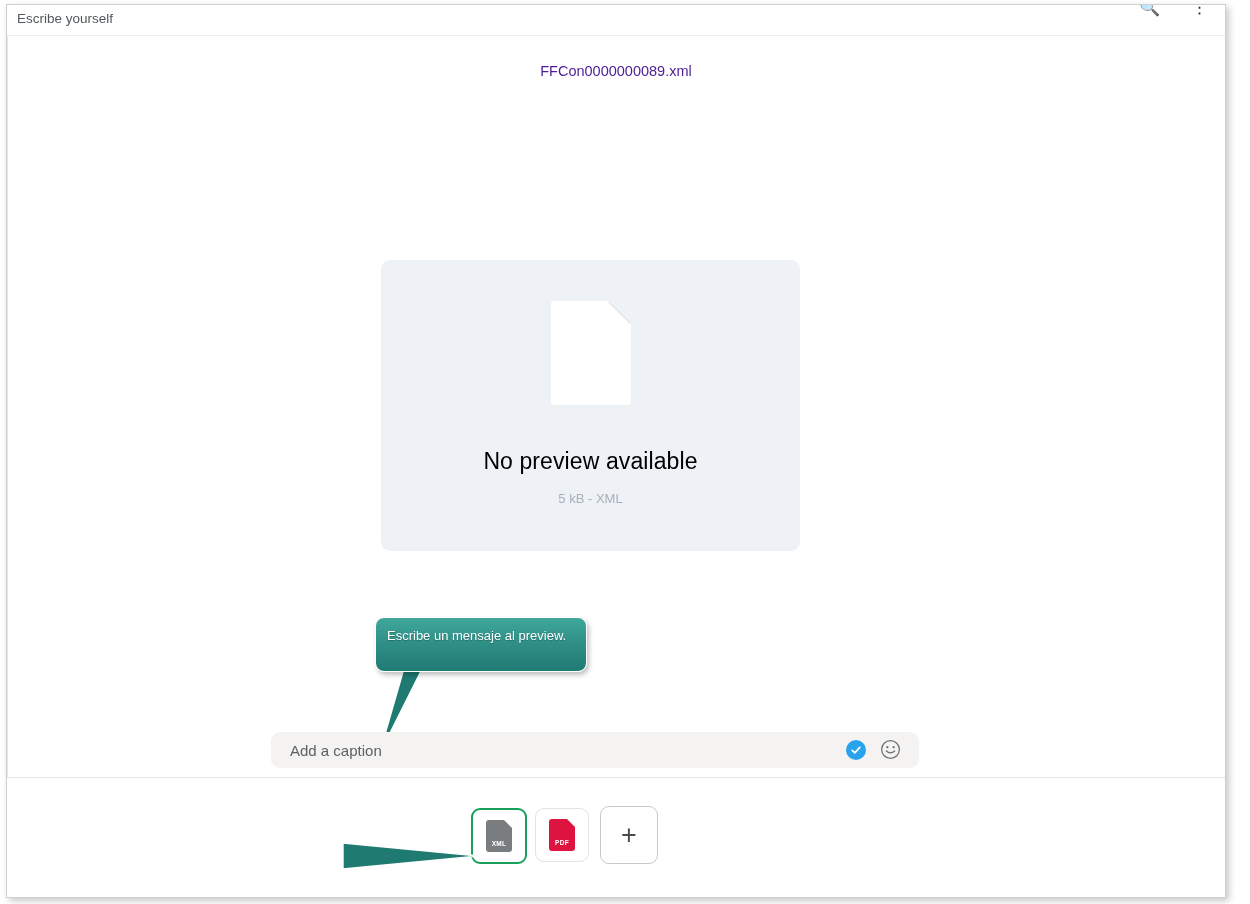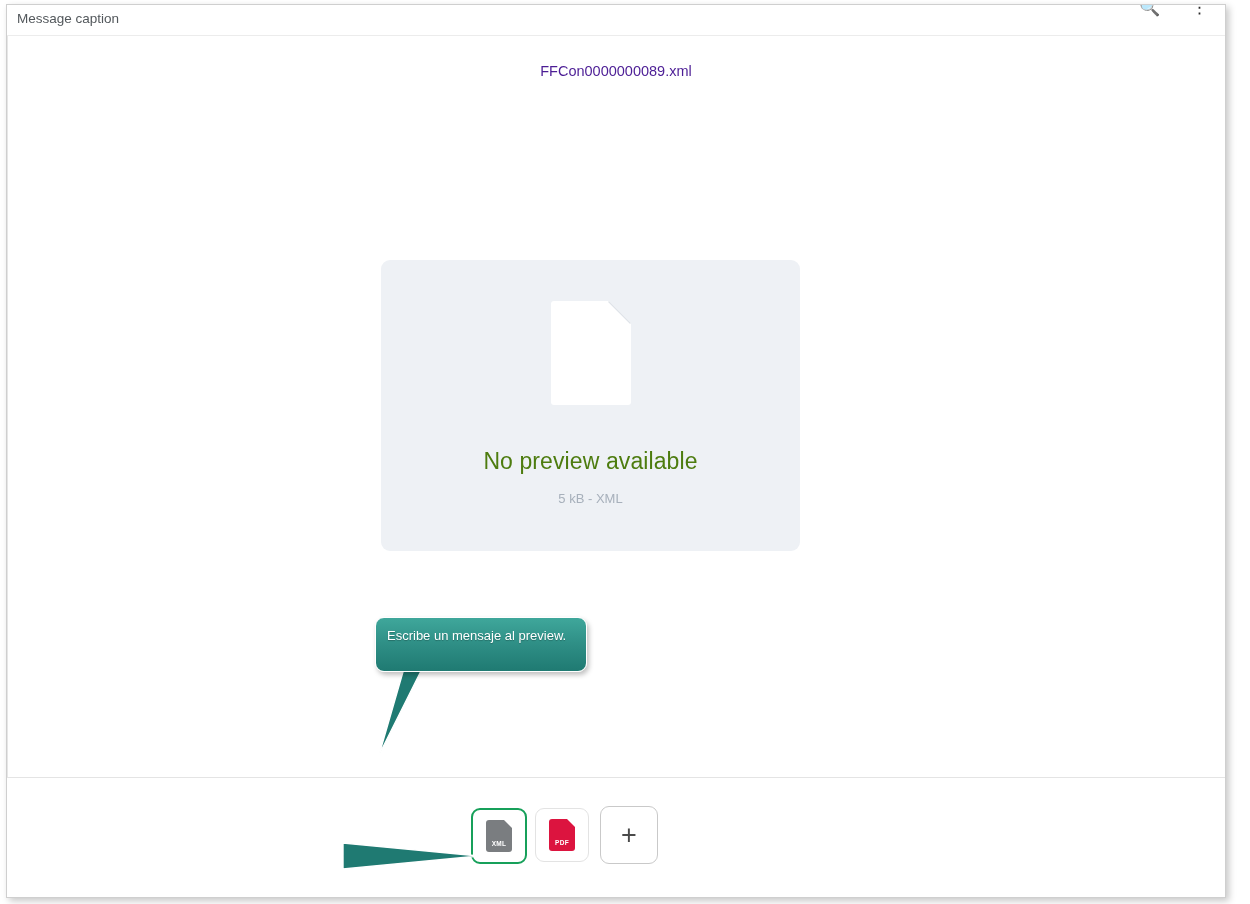--- a/index.html
+++ b/index.html
@@ -78,21 +78,21 @@
     width:0;height:0;
     border-left:22px solid transparent;
     border-top:22px solid #eef1f5;
   }
   #doc-icon .fold-line{
     position:absolute;right:0;top:0;
     width:23px;height:23px;
   }
   #no-preview-text{
     margin-top:43px;
-    font-size:23px;color:#4d7c0f;font-weight:300;
+    font-size:23px;color:#000000;font-weight:300;
     letter-spacing:.1px;
   }
   #file-meta{
     margin-top:16px;
     font-size:13px;color:#a7b0bb;
   }
 
   
   #caption-bar{
     position:absolute;
@@ -199,21 +199,21 @@
   #pointer-caption{left:368px;top:640px;width:130px;height:120px;}
   #pointer-paste{left:330px;top:820px;width:160px;height:70px;}
 </style>
 </head>
 <body>
 
 <div id="app-frame">
   <div id="inner-edge"></div>
 
   <div id="topbar">
-    <div id="self-chat-label">Message caption</div>
+    <div id="self-chat-label">Escribe yourself</div>
     <div class="cut-icon" id="search-icon-cut">🔍</div>
     <div class="cut-icon" id="menu-icon-cut">⋮</div>
   </div>
 
   <div id="file-name">FFCon0000000089.xml</div>
 
   <div id="preview-card">
     <div id="doc-icon">
       <div class="page"></div>
       <div class="fold"></div>
@@ -225,20 +225,34 @@
     <div id="file-meta">5 kB - XML</div>
   </div>
 
   <svg class="pointer-svg" id="pointer-caption">
     <polygon points="34,6 56,6 4,110" fill="#1f7a72" stroke="#ffffff" stroke-width="1.4"></polygon>
   </svg>
   <div class="callout" id="callout-caption">
     <span class="txt">Escribe un mensaje al preview.</span>
   </div>
 
+  <div id="caption-bar">
+    <input id="caption-input" type="text" placeholder="Add a caption" style="">
+    <div id="hd-badge">
+      <svg width="12" height="12" viewBox="0 0 14 14">
+        <path d="M2.5 7.4 L5.6 10.3 L11.4 3.9" stroke="#ffffff" stroke-width="2" fill="none" stroke-linecap="round" stroke-linejoin="round"></path>
+      </svg>
+    </div>
+    <svg id="emoji-button" viewBox="0 0 22 22">
+      <circle cx="11" cy="11" r="9.3" fill="none" stroke="#6b7075" stroke-width="1.3"></circle>
+      <circle cx="7.7" cy="8.6" r="1.15" fill="#6b7075"></circle>
+      <circle cx="14.3" cy="8.6" r="1.15" fill="#6b7075"></circle>
+      <path d="M6.6 12.6 Q11 16.6 15.4 12.6" stroke="#6b7075" stroke-width="1.3" fill="none" stroke-linecap="round"></path>
+    </svg>
+  </div>
 
   <div id="toolbar-divider"></div>
 
   <div id="attachment-strip">
 
     <div class="thumb" id="thumb-xml">
       <div class="file-glyph" id="xml-glyph">
         <div class="body"></div>
         <div class="corner"></div>
         <div class="tag">XML</div>

